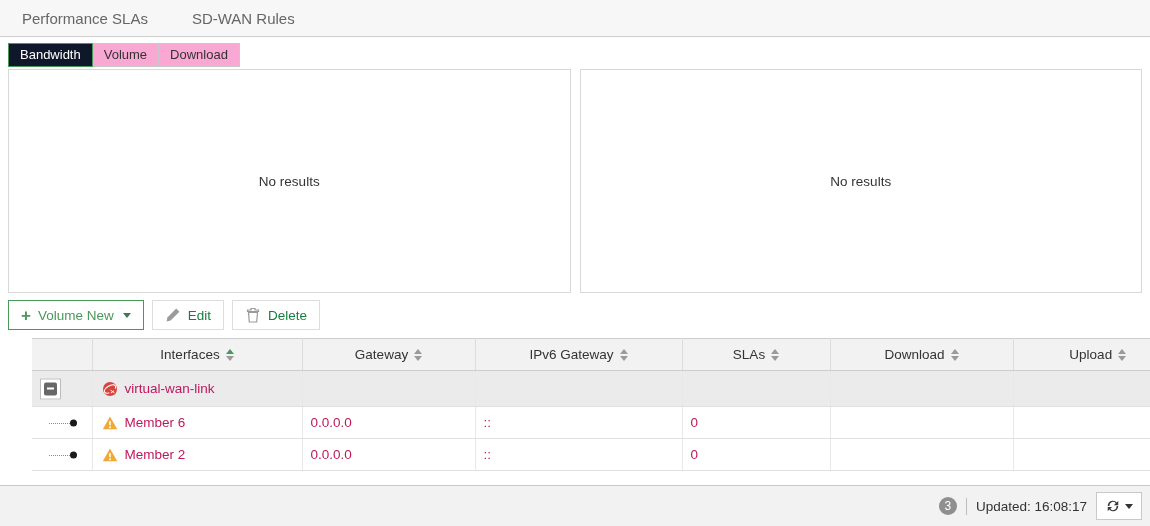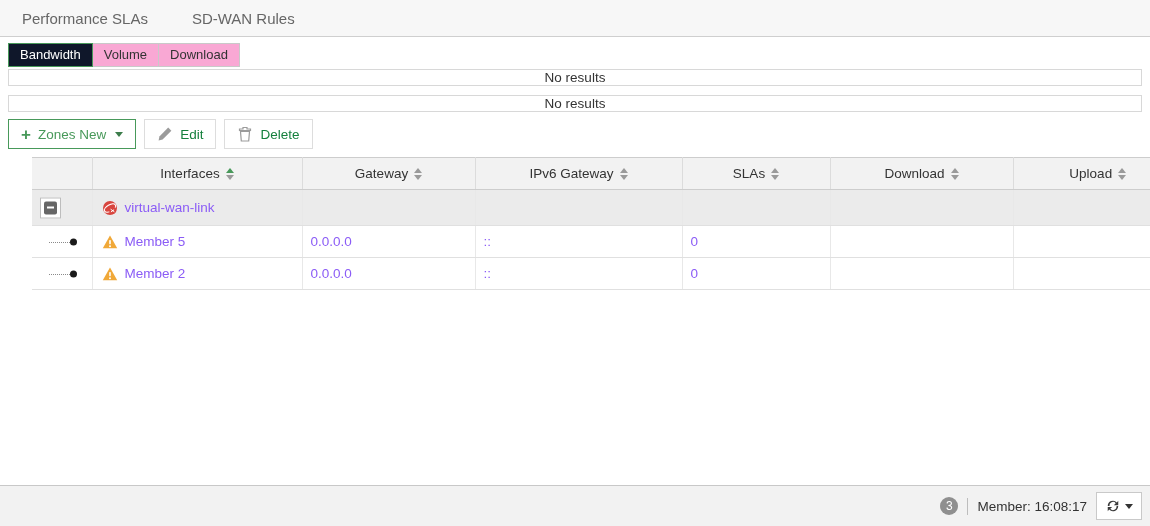--- a/index.html
+++ b/index.html
@@ -31,21 +31,21 @@
     padding:0 11px; line-height:22px; font-size:13px;
     background:#f9a8d4; color:#333; border:1px solid #c9c9c9;
     margin-left:-1px; cursor:pointer;
   }
   .subtab:first-child { margin-left:0; }
   .subtab.active {
     background:#0f172a; border-color:#48995a; color:#fff; z-index:1; position:relative;
   }
 
   
-  .panels { display:flex; gap:9px; margin:2px 8px 0 8px;flex-direction:column; }
+  .panels { display:flex; gap:9px; margin:2px 8px 0 8px; }
   .panel {
     flex:1; height:224px; border:1px solid #d8d8d8; background:#fff;
     display:flex; align-items:center; justify-content:center;
   }
   .no-results { color:#333; font-size:13.5px; }
 
   
   .toolbar { display:flex; gap:8px; margin:7px 8px 0 8px; }
   .btn {
     height:30px; display:flex; align-items:center; gap:7px;
@@ -64,21 +64,21 @@
   
   table.grid { width:1150px; border-collapse:collapse; table-layout:fixed; margin-top:8px;margin-left:32px; }
   table.grid th {
     height:32px; background:#f2f2f2; font-weight:normal; font-size:13.5px; color:#333;
     border-top:1px solid #cdcdcd; border-bottom:1px solid #cdcdcd; border-right:1px solid #dcdcdc;
     text-align:center; cursor:pointer;
   }
   table.grid th:last-child { border-right:none; }
   table.grid td {
     border-bottom:1px solid #e0e0e0; border-right:1px solid #e8e8e8;
-    font-size:13.5px; color:#8b5cf6; padding:0; vertical-align:middle;
+    font-size:13.5px; color:#be185d; padding:0; vertical-align:middle;
   }
   table.grid td:last-child { border-right:none; }
   tr.zone-row { height:36px; background:#ebebeb; }
   tr.member-row { height:32px; background:#fff; }
 
   .th-inner { display:inline-flex; align-items:center; gap:6px; justify-content:center; }
   .sort-icon { display:inline-flex; flex-direction:column; gap:2px; }
   .sort-up {
     width:0; height:0; border-left:4px solid transparent; border-right:4px solid transparent;
     border-bottom:5px solid #9a9a9a;
@@ -153,21 +153,21 @@
     <span class="no-results">No results</span>
   </div>
   <div class="panel">
     <span class="no-results">No results</span>
   </div>
 </div>
 
 <div class="toolbar">
   <div class="btn btn-create">
     <span class="plus-glyph">+</span>
-    <span>Zones New</span>
+    <span>Volume New</span>
     <span class="caret-down"></span>
   </div>
   <div class="btn btn-disabled">
     <svg class="icon16" viewBox="0 0 16 16">
       <path d="M11.2 1.6 14.4 4.8 5.6 13.6 1.6 14.4 2.4 10.4Z" fill="#9b9b9b"></path>
     </svg>
     <span>Edit</span>
   </div>
   <div class="btn btn-disabled">
     <svg class="icon16" viewBox="0 0 16 16">
@@ -283,21 +283,21 @@
           <div class="tree-bullet"></div>
         </div>
       </td>
       <td>
         <div class="iface-cell">
           <svg class="icon16" viewBox="0 0 16 16">
             <path d="M8 1.4 15.2 14.2 H0.8 Z" fill="#f0a838"></path>
             <rect x="7.2" y="6" width="1.6" height="4.4" rx="0.8" fill="#fff"></rect>
             <circle cx="8" cy="12.2" r="1" fill="#fff"></circle>
           </svg>
-          <span>Member 5</span>
+          <span>Member 6</span>
         </div>
       </td>
       <td><span class="cell-pad">0.0.0.0</span></td>
       <td><span class="cell-pad">::</span></td>
       <td><span class="cell-pad">0</span></td>
       <td><span class="cell-pad"></span></td>
       <td><span class="cell-pad"></span></td>
     </tr>
 
     <tr class="member-row">
@@ -323,21 +323,21 @@
       <td><span class="cell-pad">0</span></td>
       <td><span class="cell-pad"></span></td>
       <td><span class="cell-pad"></span></td>
     </tr>
   </tbody>
 </table>
 
 <div class="statusbar">
   <div class="count-badge">3</div>
   <div class="status-divider"></div>
-  <span class="updated-text">Member: 16:08:17</span>
+  <span class="updated-text">Updated: 16:08:17</span>
   <div class="btn-refresh">
     <svg width="14" height="14" viewBox="0 0 16 16">
       <path d="M2 8a6 6 0 0 1 10.4-4.1L14 2v5H9l2.1-2.1A4 4 0 0 0 4 8z" fill="#3a3a3a"></path>
       <path d="M14 8a6 6 0 0 1-10.4 4.1L2 14V9h5L4.9 11.1A4 4 0 0 0 12 8z" fill="#3a3a3a"></path>
     </svg>
     <span class="caret-down dark"></span>
   </div>
 </div>
 
 </body></html>

